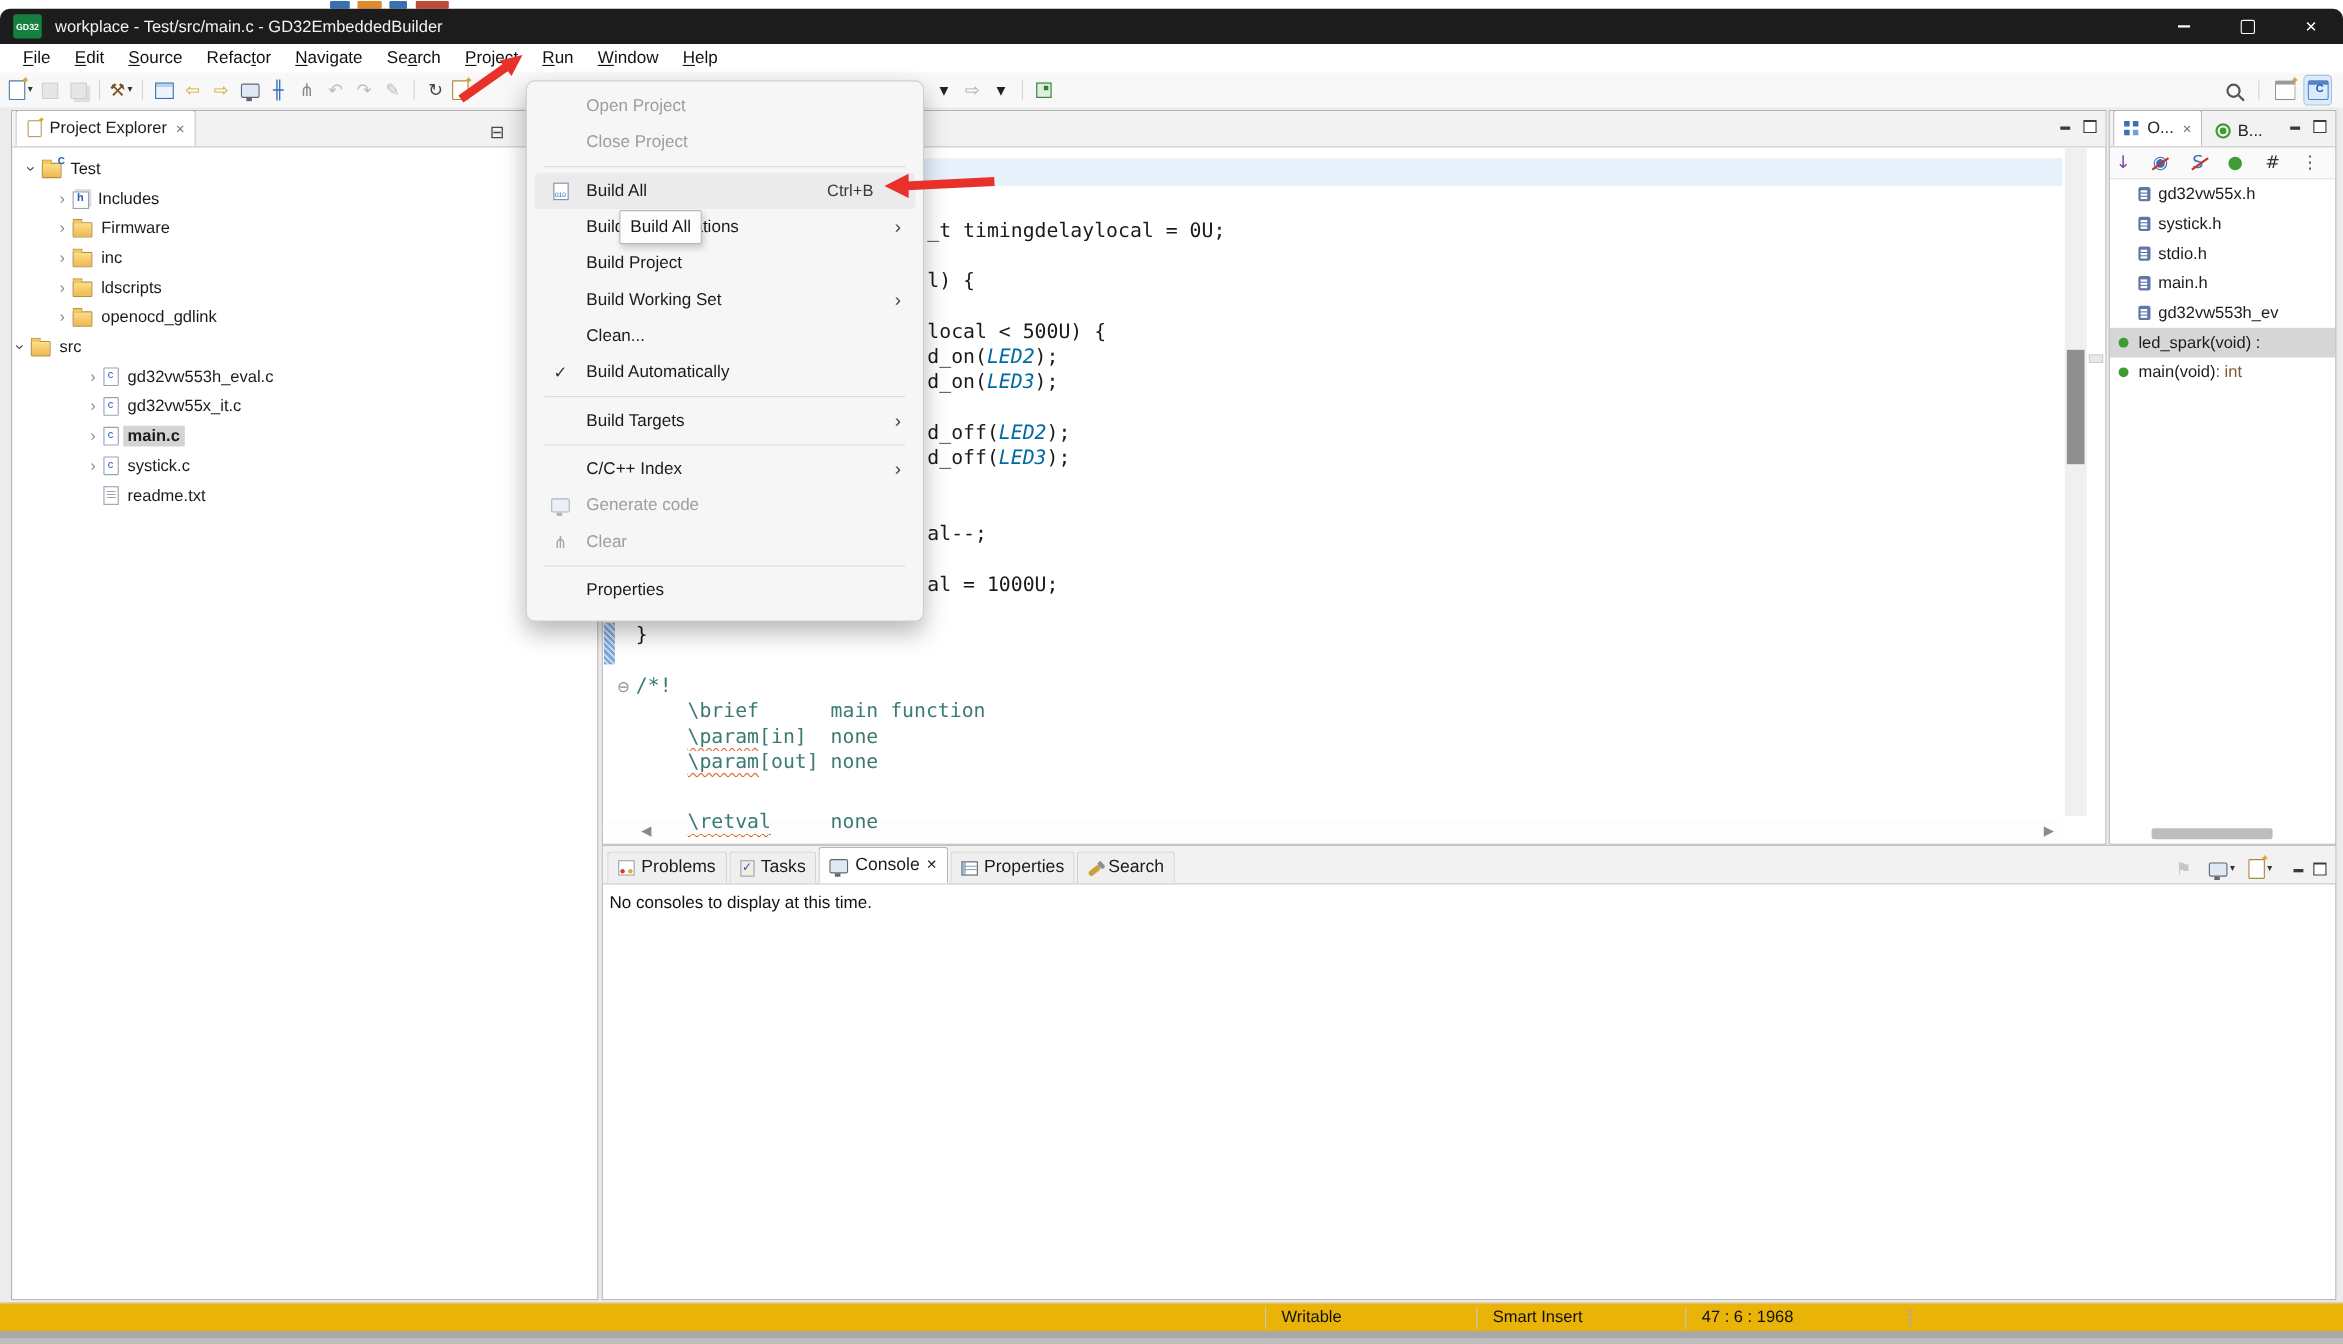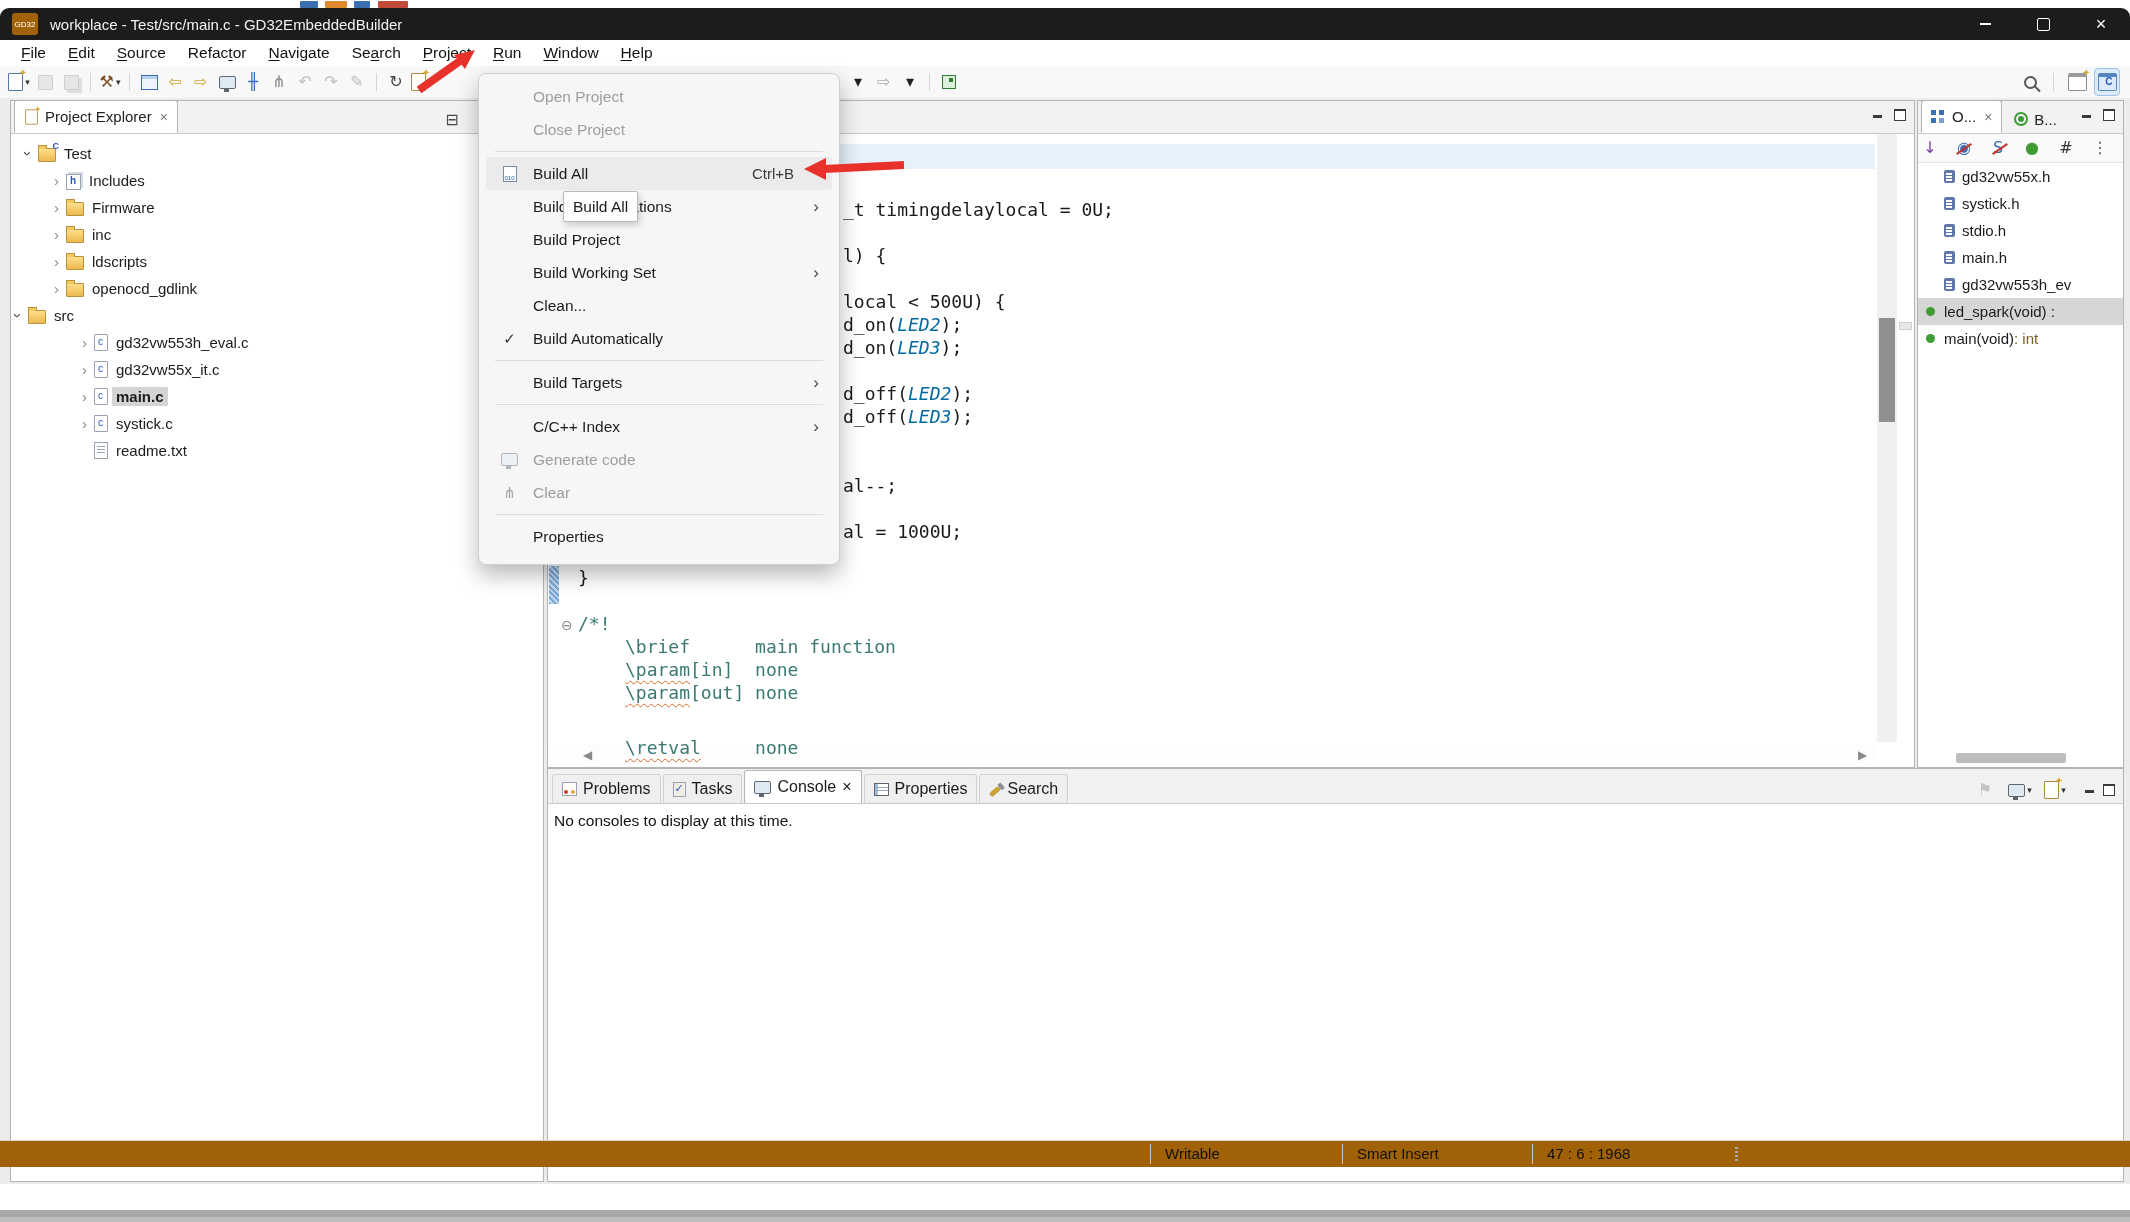--- a/index.html
+++ b/index.html
@@ -6,22 +6,22 @@
   #screen{position:relative;width:2130px;height:1222px;background:#ffffff;overflow:hidden;
           font-family:"Liberation Sans",sans-serif;color:#1b1b1b;}
 
   
   #topsliver{position:absolute;left:0;top:0;width:2130px;height:8px;background:#fff;}
   #topsliver .frag{position:absolute;top:1px;height:7px;border-radius:1px;}
 
   
   #titlebar{position:absolute;left:0;top:8px;width:2130px;height:32px;background:#1c1c1c;
             border-radius:9px 9px 0 0;display:flex;align-items:center;}
-  #titlebar .logo{width:26px;height:22px;margin-left:12px;background:#a16207;border-radius:3px;
-            color:#fff;font-size:8px;font-weight:normal;display:flex;align-items:center;justify-content:center;}
+  #titlebar .logo{width:26px;height:22px;margin-left:12px;background:#15803d;border-radius:3px;
+            color:#fff;font-size:8px;font-weight:bold;display:flex;align-items:center;justify-content:center;}
   #titlebar .title{margin-left:12px;font-size:15px;color:#f2f2f2;}
   #titlebar .wctrl{margin-left:auto;display:flex;height:100%;}
   .wbtn{width:58px;height:100%;display:flex;align-items:center;justify-content:center;color:#fff;font-size:18px;}
   .glyph-min{display:block;width:11px;height:1.6px;background:#fff;}
   .glyph-max{display:block;width:11px;height:11px;border:1.4px solid #fff;border-radius:2px;}
 
   
   #menubar{position:absolute;left:0;top:40px;width:2130px;height:26px;background:#fff;display:flex;align-items:center;padding-left:10px;}
   .mb-item{padding:0 11px;font-size:15.5px;color:#111;}
   .mb-item u{text-underline-offset:2px;}
@@ -134,21 +134,21 @@
   .rtype{color:#7a5b2a;}
   #outhscroll{position:absolute;left:38px;bottom:4px;width:110px;height:10px;background:#bdbdbd;border-radius:2px;}
 
   #consolep{left:547px;top:768px;width:1575px;height:412px;}
   #consmsg{padding:8px 0 0 6px;font-size:15.5px;color:#111;}
   .ctabrow{height:34px;background:#f2f2f2;border-bottom:1px solid #c9c9c9;display:flex;align-items:flex-end;padding-left:2px;position:relative;}
   .ctab{height:28px;display:flex;align-items:center;gap:6px;padding:0 9px;margin-left:2px;font-size:16px;border:1px solid #d2d2d2;border-bottom:none;background:#efefef;border-radius:3px 3px 0 0;white-space:nowrap;}
   .ctab.active{background:#fff;border-color:#b4b4b4;height:32px;}
 
   
-  #statusbar{position:absolute;left:0;top:1140px;width:2130px;height:26px;background:#a16207;border-top:1px solid #d2d2d2;}
+  #statusbar{position:absolute;left:0;top:1184px;width:2130px;height:26px;background:#eab308;border-top:1px solid #d2d2d2;}
   .sbtext{position:absolute;top:4px;font-size:15px;color:#111;}
   .sbsep{position:absolute;top:3px;width:1px;height:20px;background:#c6c6c6;}
   #sbdots{position:absolute;left:1735px;top:6px;width:3px;height:14px;
      background:repeating-linear-gradient(#aaa 0 2px,transparent 2px 4px);}
   #bottomstrip{position:absolute;left:0;top:1210px;width:2130px;height:12px;
      background:linear-gradient(#a8a8a8 0 55%,#bdbdbd 55% 100%);}
 
   
   #projmenu{position:absolute;left:478px;top:73px;width:362px;height:492px;background:#f6f6f6;
      border:1px solid #cfcfcf;border-radius:8px;box-shadow:0 10px 22px rgba(0,0,0,.28);z-index:40;padding:6px 4px;box-sizing:border-box;}

